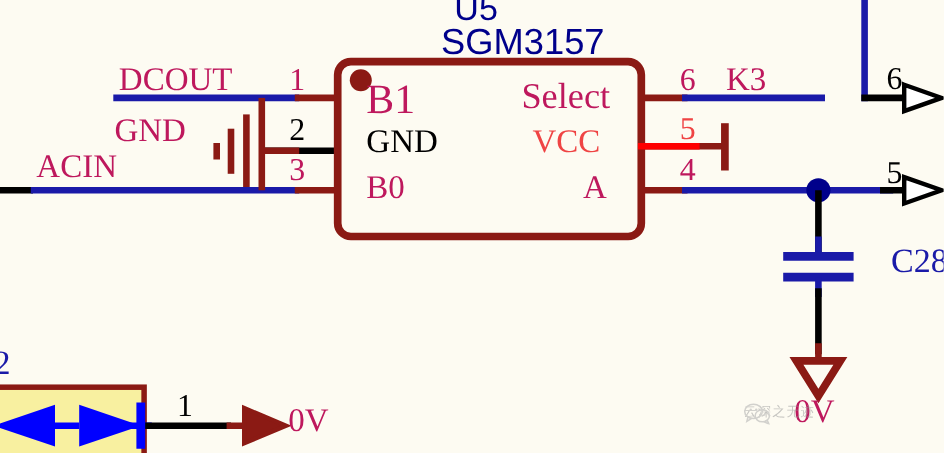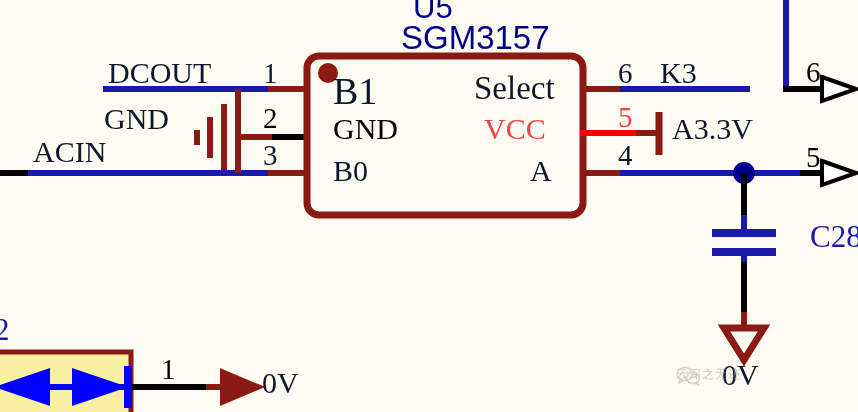--- a/index.html
+++ b/index.html
@@ -23,21 +23,21 @@
     left: 0;
   }
   .lbl {
     position: absolute;
     white-space: nowrap;
     line-height: 1;
     user-select: none;
   }
   .serif { font-family: "Liberation Serif", serif; }
   .sans  { font-family: "Liberation Sans", sans-serif; }
-  .dred  { color: #0f172a; }
+  .dred  { color: #be185d; }
   .red   { color: #ef4444; }
   .blue  { color: #1a1aa8; }
   .navy  { color: #00008b; }
   .blk   { color: #000000; }
   .wm {
     position: absolute;
     display: flex;
     align-items: center;
     gap: 6px;
     opacity: 0.55;
@@ -136,21 +136,20 @@
 
   <div class="lbl serif dred" style="left:474px; top:72px; font-size:33px;">Select</div>
   <div class="lbl serif red" style="left:484px; top:114px; font-size:30px;">VCC</div>
   <div class="lbl serif dred" style="left:530px; top:156px; font-size:30px;">A</div>
 
   <div class="lbl serif dred" style="left:618px; top:59px; font-size:29px;">6</div>
   <div class="lbl serif red" style="left:618px; top:103px; font-size:29px;">5</div>
   <div class="lbl serif dred" style="left:618px; top:141px; font-size:29px;">4</div>
 
   <div class="lbl serif dred" style="left:660px; top:58px; font-size:30px;">K3</div>
-  <div class="lbl serif dred" style="left:672px; top:114px; font-size:30px;">A3.3V</div>
 
   <div class="lbl serif blue" style="left:810px; top:221px; font-size:31px;">C28</div>
 
   <div class="lbl serif blk" style="left:806px; top:58px; font-size:29px;">6</div>
   <div class="lbl serif blk" style="left:806px; top:143px; font-size:29px;">5</div>
   <div class="lbl serif blk" style="left:161px; top:355px; font-size:29px;">1</div>
 
   <div class="lbl serif dred" style="left:722px; top:360px; font-size:30px;">0V</div>
   <div class="lbl serif dred" style="left:262px; top:368px; font-size:30px;">0V</div>
 

